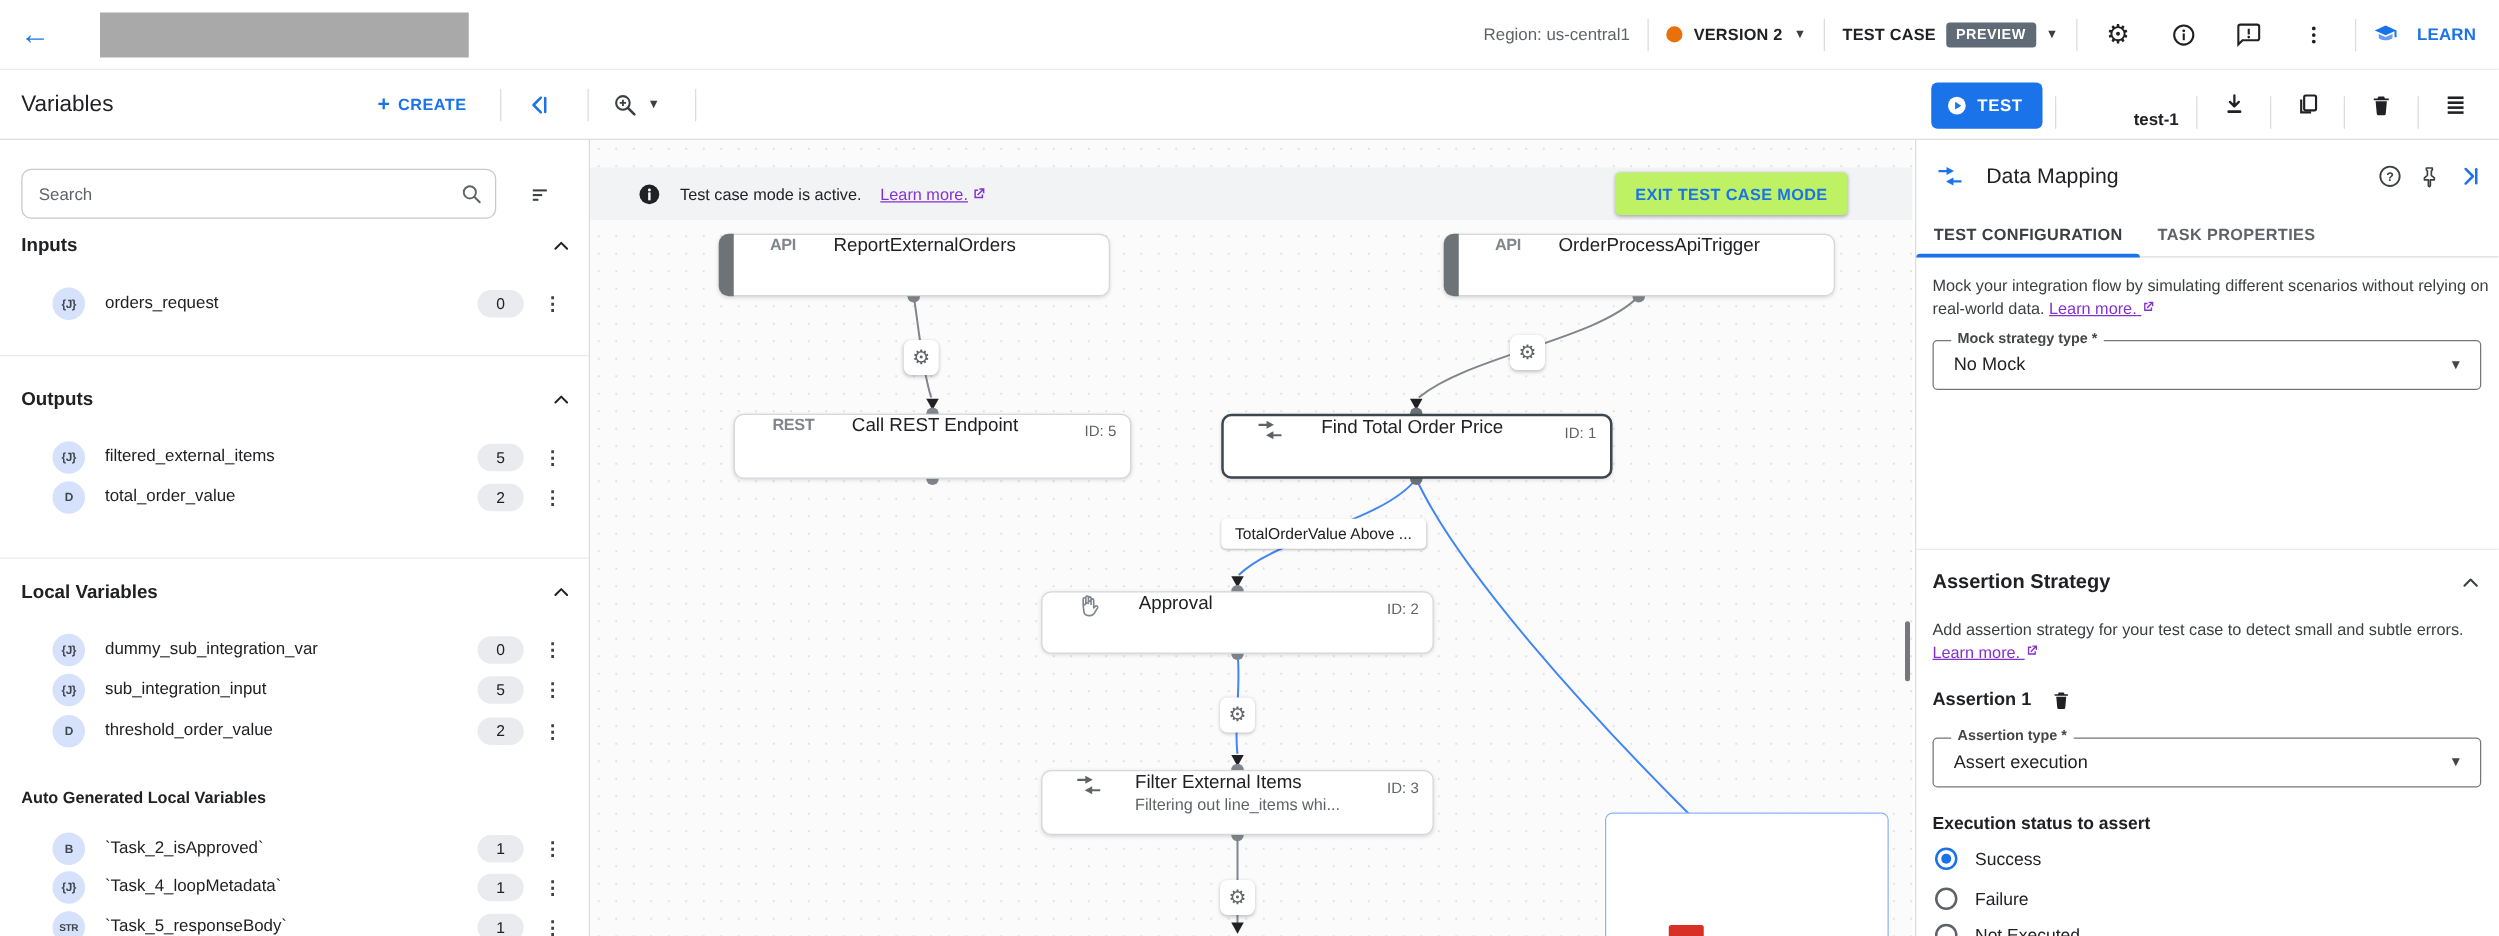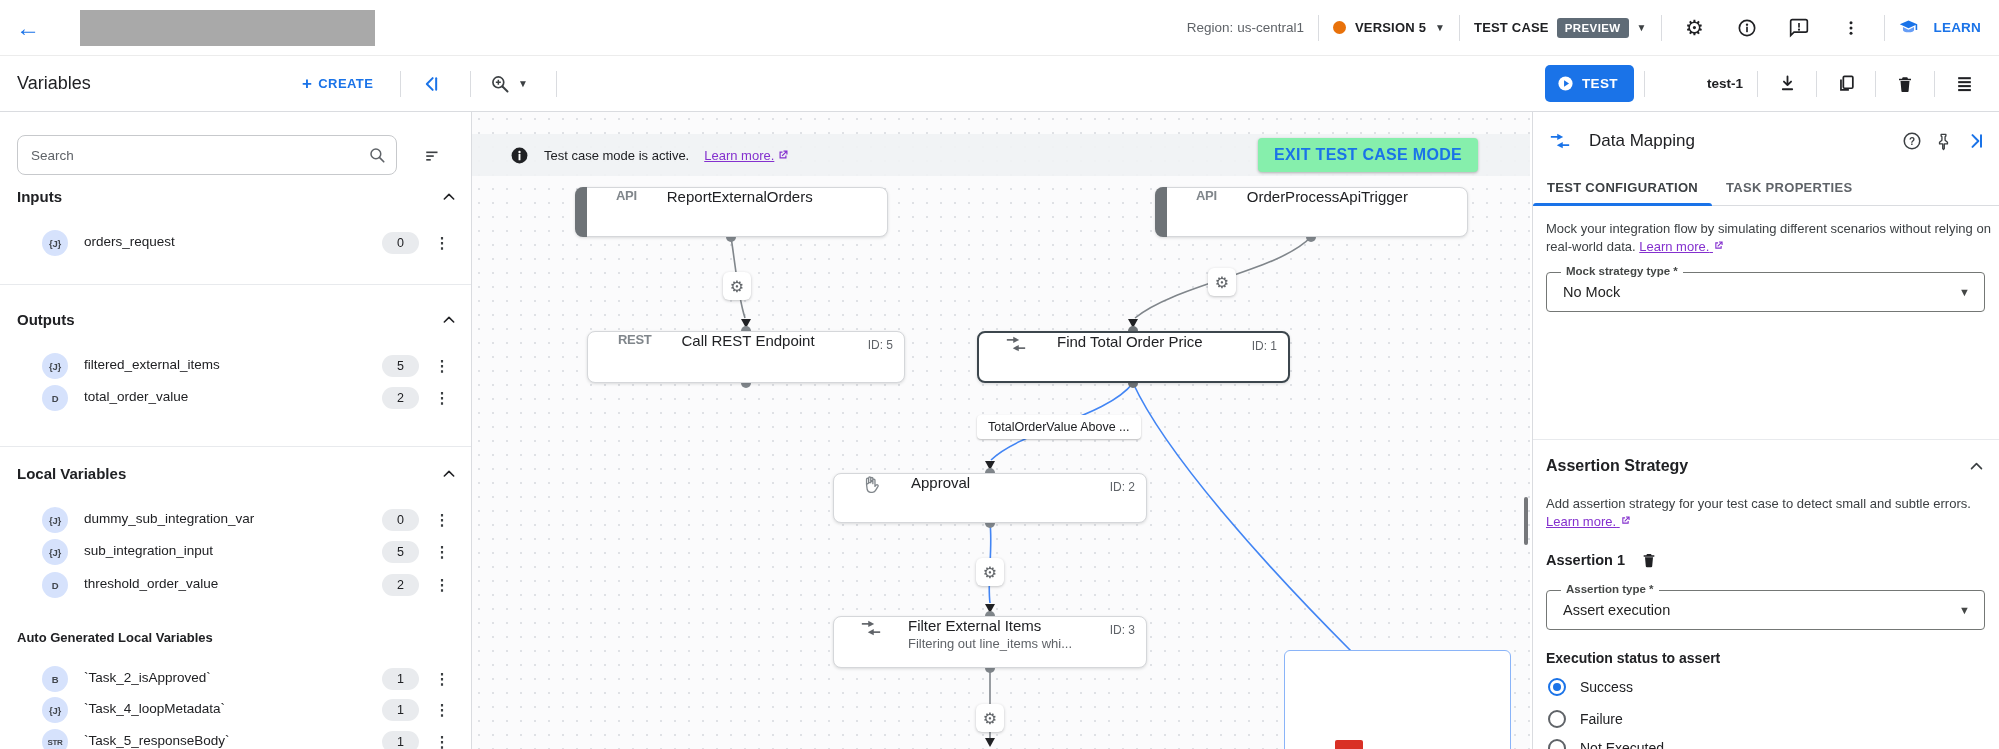--- a/index.html
+++ b/index.html
@@ -28,21 +28,21 @@
   .gear-glyph { font-size:21px; color:#202124; line-height:1; }
 
   
   #toolbar { position:absolute; left:0; top:56px; width:100%; height:56px; background:#fff;
              border-bottom:1px solid #dadce0; display:flex; align-items:center; padding:0 16px 0 17px; }
   .tool-title { font-size:18px; color:#202124; }
   .create-btn { display:flex; align-items:center; gap:6px; color:#1a73e8; font-size:13px; font-weight:bold;
                 letter-spacing:.4px; cursor:pointer; position:absolute; left:302px; }
   .plus { font-size:17px; font-weight:bold; }
   .abs { position:absolute; }
-  .tool-right { margin-left:auto; display:flex; align-items:center; gap:10px; }
+  .tool-right { margin-left:auto; display:flex; align-items:flex-end; gap:10px; }
   .test-btn { background:#1a73e8; color:#fff; border:none; border-radius:5px; height:37px; padding:0 16px 0 12px;
               font-size:13.5px; font-weight:bold; letter-spacing:.4px; display:flex; align-items:center; gap:8px; cursor:pointer;
               font-family:"Liberation Sans", sans-serif; }
   .test-name { font-size:13.5px; font-weight:bold; color:#202124; padding:0 4px;margin-left:48px; }
 
   
   #sidebar { position:absolute; left:0; top:112px; width:472px; height:637px; background:#fff;
              border-right:1px solid #dadce0; overflow:hidden; }
   .search-wrap { position:absolute; left:17px; top:23px; width:380px; height:40px; border:1px solid #c7c9cc;
                  border-radius:8px; display:flex; align-items:center; padding:0 10px 0 13px; }
@@ -65,22 +65,22 @@
 
   
   #canvas { position:absolute; left:472px; top:112px; width:1058px; height:637px; overflow:hidden;
             background-color:#fbfbfc;
             background-image: radial-gradient(#dfe1e5 1.1px, transparent 1.2px);
             background-size: 14px 14px; }
   .banner { position:absolute; left:0; right:0; top:22px; height:42px; background:rgba(240,242,244,.92);
             display:flex; align-items:center; padding-left:38px; gap:15px; }
   .banner-text { font-size:13px; color:#202124; }
   .banner-link { font-size:13px; color:#8430ce; text-decoration:underline; cursor:pointer; display:flex; align-items:center; gap:3px;}
-  .exit-btn { position:absolute; right:52px; top:4px; height:34px; background:#86efac; border:none; border-radius:4px;
-              box-shadow:0 1px 3px rgba(0,0,0,.28); color:#1a73e8; font-size:16px; font-weight:bold; letter-spacing:.3px;
+  .exit-btn { position:absolute; right:52px; top:4px; height:34px; background:#bef264; border:none; border-radius:4px;
+              box-shadow:0 1px 3px rgba(0,0,0,.28); color:#1a73e8; font-size:13px; font-weight:bold; letter-spacing:.3px;
               padding:0 16px; cursor:pointer; font-family:"Liberation Sans",sans-serif; }
   .node { position:absolute; background:#fff; border:1px solid #d5d7da; border-radius:8px;
           box-shadow:0 1px 3px rgba(60,64,67,.18); display:flex; align-items:flex-start; cursor:pointer; }
   .node.selected { border:2px solid #3c464d; }
   .accent { position:absolute; left:-1px; top:-1px; bottom:-1px; width:12px; background:#6e7377; border-radius:8px 0 0 8px; }
   .nglyph { font-weight:bold; color:#80868b; font-size:13px; letter-spacing:-.3px; margin-left:30px; }
   .node.trigger .nglyph { margin-left:40px; }
   .ntitle { font-size:15px; font-weight:500; color:#202124; margin-left:30px; }
   .nid { position:absolute; top:6px; right:11px; font-size:12px; color:#5f6368; }
   .nicon { margin-left:26px; display:flex; }
@@ -130,21 +130,21 @@
 <div id="app">
 
   <div id="topbar">
     <span class="back-arrow">←</span>
     <div class="redacted"></div>
     <div class="tb-right">
       <span class="region">Region: us-central1</span>
       <div class="vdiv"></div>
       <div class="version">
         <span class="version-dot"></span>
-        <span class="version-label">VERSION 5</span>
+        <span class="version-label">VERSION 2</span>
         <span class="caret">▼</span>
       </div>
       <div class="vdiv"></div>
       <div class="testcase">
         <span class="testcase-label">TEST CASE</span>
         <span class="preview-badge">PREVIEW</span>
         <span class="caret">▼</span>
       </div>
       <div class="vdiv"></div>
       <div class="icon-btn">

